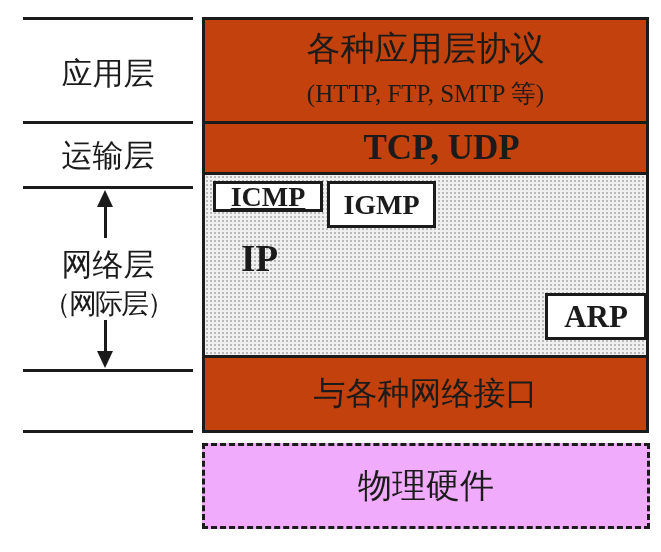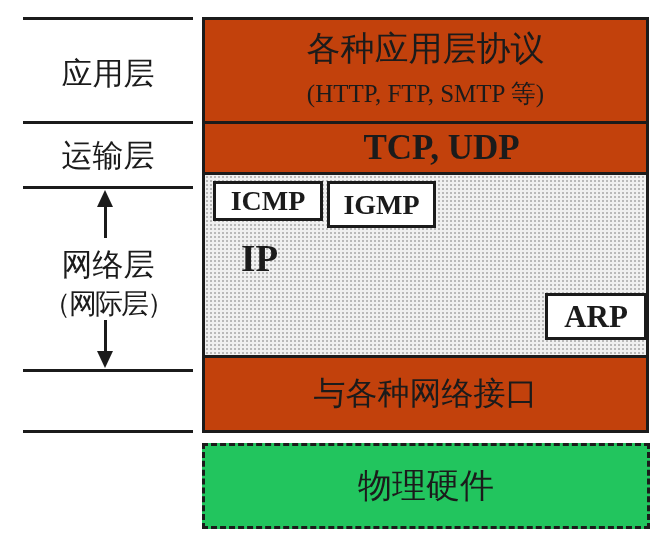--- a/index.html
+++ b/index.html
@@ -121,41 +121,41 @@
     position: absolute;
     box-sizing: border-box;
     border: 3px solid #1b1b1b;
     background: #ffffff;
     display: flex;
     justify-content: center;
     align-items: center;
     font-weight: bold;
     font-size: 28px;
   }
-  .pbox-icmp { left: 8px;   top: 6px;   width: 110px; height: 40px; }
+  .pbox-icmp { left: 8px;   top: 6px;   width: 110px; height: 31px; text-decoration: underline; }
   .pbox-igmp { left: 122px; top: 6px;   width: 109px; height: 47px; }
   .pbox-arp  { left: 340px; top: 118px; width: 102px; height: 47px; font-size: 31px; }
   .ip-label {
     position: absolute;
     left: 0;
     top: 62px;
     width: 100%;
     text-indent: 36px;
     font-weight: bold;
     font-size: 37px;
   }
   .dashed-box {
     position: absolute;
     left: 202px;
     top: 443px;
     width: 448px;
     height: 86px;
     border: 3px dashed #1b1b1b;
     box-sizing: border-box;
-    background: #22c55e;
+    background: #f0abfc;
     display: flex;
     justify-content: center;
     align-items: center;
     font-size: 34px;
   }
 </style>
 </head>
 <body>
 
 <div class="diagram">

